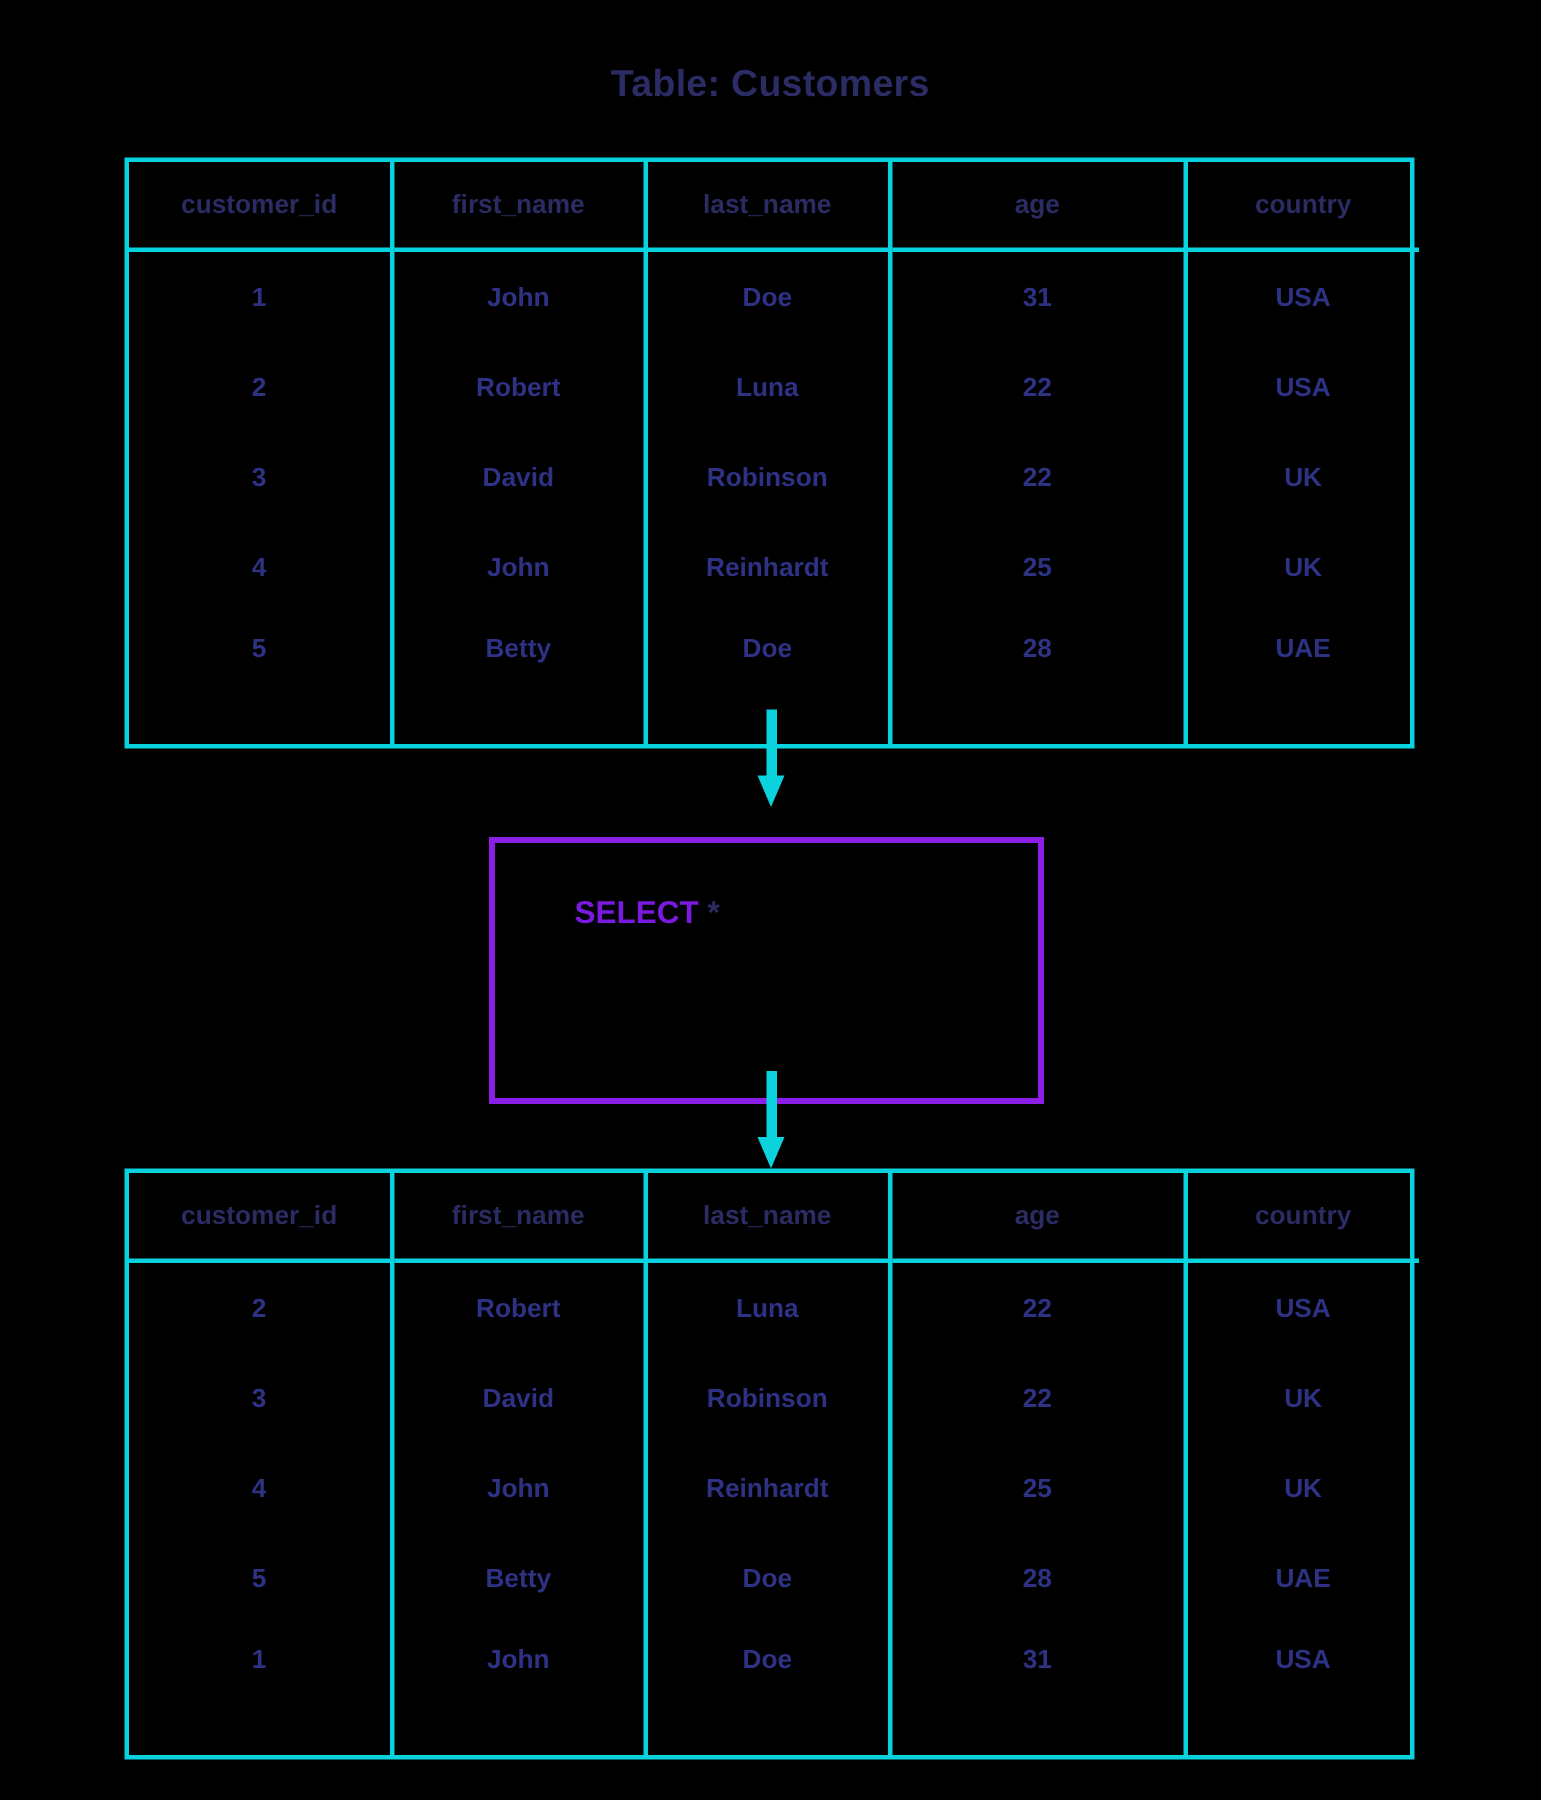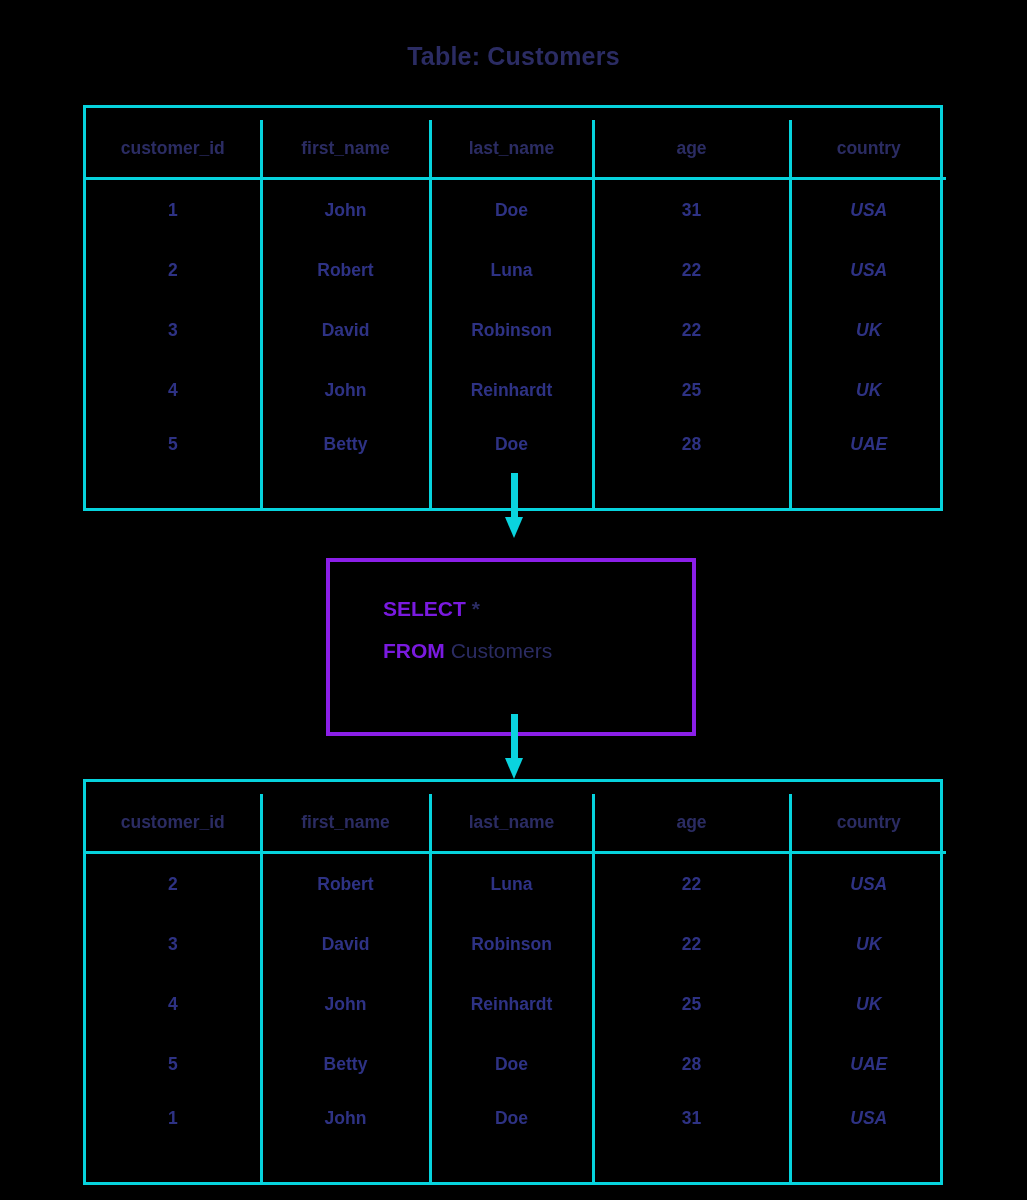--- a/index.html
+++ b/index.html
@@ -43,21 +43,20 @@
     border: 3px solid #06d3dd;
     box-sizing: border-box;
   }
   #table-source { top: 105px; }
   #table-result { top: 779px; }
 
   .sql-table table {
     width: 100%;
     border-collapse: collapse;
     table-layout: fixed;
-    margin-top: 12px;
   }
 
   .sql-table col.c-id      { width: 175px; }
   .sql-table col.c-first   { width: 169px; }
   .sql-table col.c-last    { width: 163px; }
   .sql-table col.c-age     { width: 197px; }
   .sql-table col.c-country { width: 156px; }
 
   .sql-table thead th {
     height: 57px;
@@ -75,21 +74,21 @@
   .sql-table tbody td {
     height: 60px;
     text-align: center;
     vertical-align: middle;
     font-size: 17.5px;
     font-weight: bold;
     color: #2e3284;
     border-right: 3px solid #06d3dd;
     padding: 0;
   }
-  .sql-table tbody td:last-child { border-right: none; font-style: italic; }
+  .sql-table tbody td:last-child { border-right: none; }
 
   .sql-table tbody tr:last-child td { height: 74px; vertical-align: top; padding-top: 14px; }
 
   
   .arrow {
     position: absolute;
     left: 505px;
     width: 18px;
   }
   #arrow-top { top: 473px; height: 65px; }
@@ -214,23 +213,20 @@
   <div class="arrow" id="arrow-top">
     <div class="shaft"></div>
     <div class="head"></div>
   </div>
 
   <div id="query-box">
     <div class="query-lines">
       <div>
         <span class="kw">SELECT</span><span class="lit"> *</span>
       </div>
-      <div>
-        <span class="kw">FROM</span><span class="lit-light"> Customers</span>
-      </div>
     </div>
   </div>
 
   <div class="arrow" id="arrow-bottom">
     <div class="shaft"></div>
     <div class="head"></div>
   </div>
 
   <div class="sql-table" id="table-result">
     <table>

